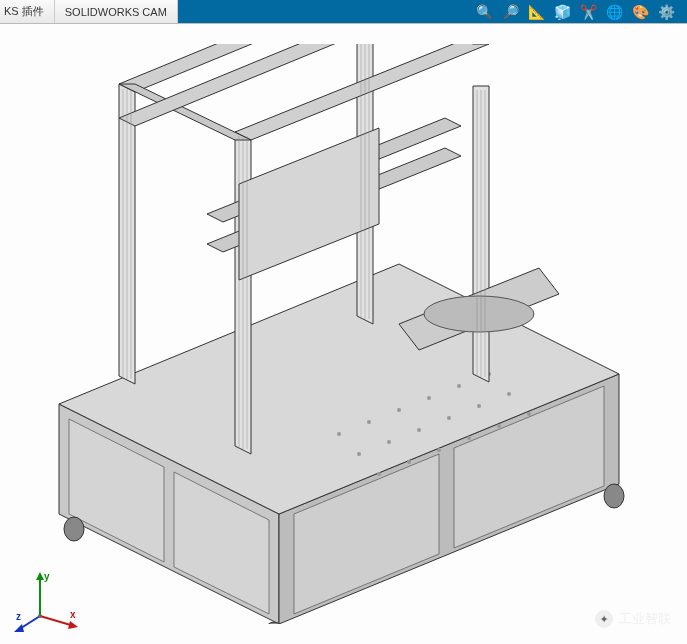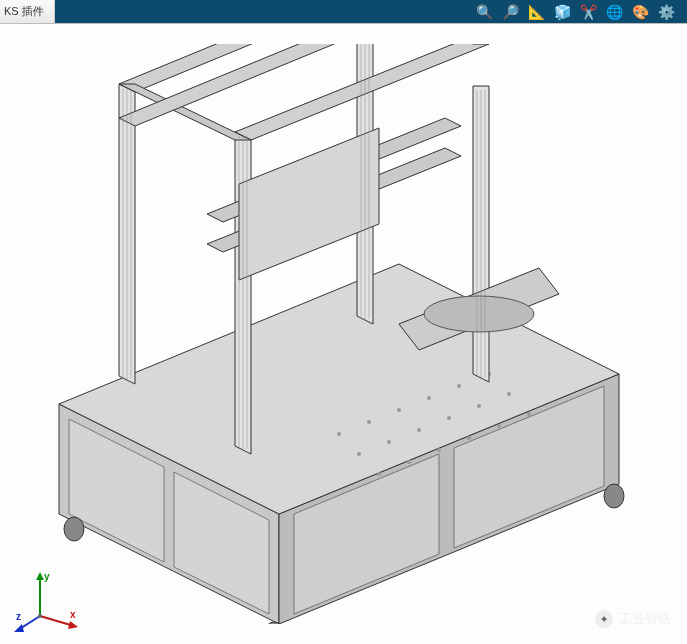--- a/index.html
+++ b/index.html
@@ -8,21 +8,21 @@
       height: 644px;
       font-family: "Microsoft YaHei", Arial, sans-serif;
       font-size: 12px;
       background: #fff;
       overflow: hidden;
       position: relative;
     }
     .tab-bar {
       height: 24px;
       display: flex;
-      background: #0c4a6e;
+      background: #0369a1;
       border-bottom: 1px solid #bbb;
     }
     .tab {
       padding: 3px 10px;
       border-right: 1px solid #ccc;
       background: linear-gradient(#fafafa, #e8e8e8);
       color: #333;
       cursor: pointer;
       font-size: 11px;
       display: flex;
@@ -101,20 +101,23 @@
       color: #555;
       font-size: 11px;
     }
   </style>
 </head>
 <body>
 
 <div class="tab-bar">
   <div class="tab partial">
     <span>KS 插件</span>
+  </div>
+  <div class="tab">
+    <span>SOLIDWORKS CAM</span>
   </div>
 </div>
 
 <div class="toolbar">
   <span class="tool-ico">🔍</span>
   <span class="tool-ico">🔎</span>
   <span class="tool-ico">📐</span>
   <span class="tool-ico">🧊</span>
   <span class="tool-ico">✂️</span>
   <span class="tool-ico">🌐</span>

